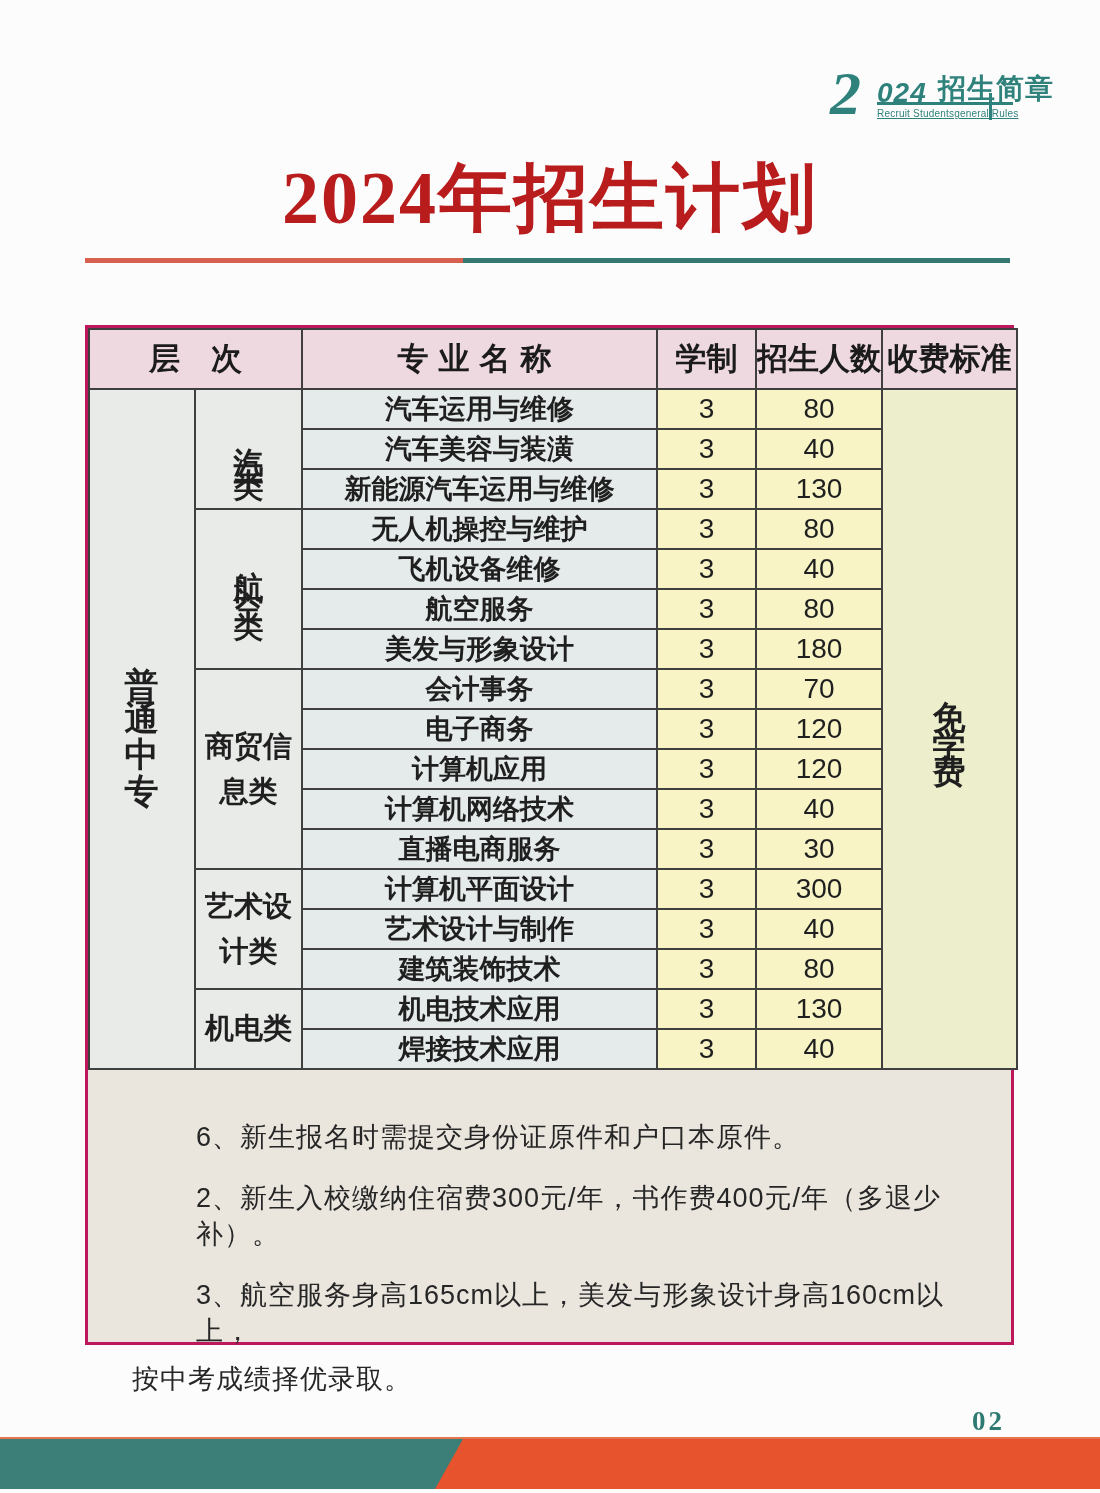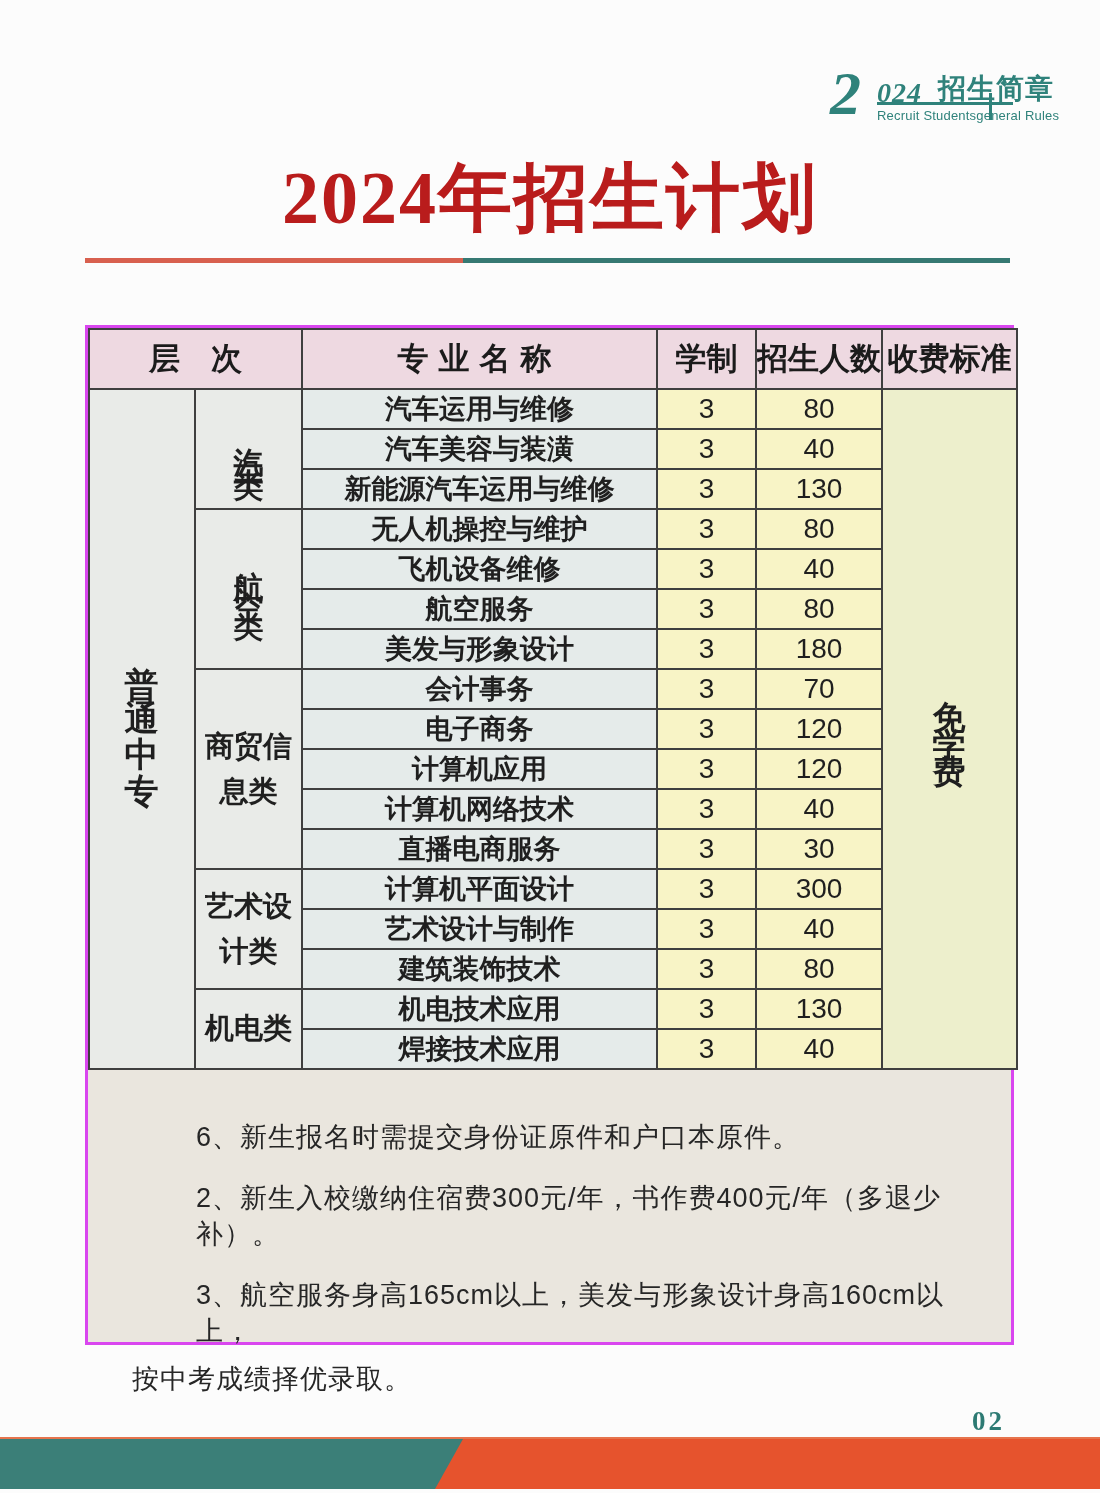--- a/index.html
+++ b/index.html
@@ -14,50 +14,50 @@
 
   
   .logo-digit {
     left:830px; top:62px;
     font-family:"Liberation Serif","DejaVu Serif",serif;
     font-style:italic; font-weight:bold;
     font-size:62px; line-height:1; color:#2f827b;
   }
   .logo-year {
     left:877px; top:79px;
-    font-family:Liberation Serif, serif;
+    font-family:Liberation Sans, sans-serif;
     font-style:italic; font-weight:bold;
     font-size:28px; line-height:1; color:#2f827b; letter-spacing:1px;
   }
   .logo-name {
     left:938px; top:75px;
     font-size:28px; line-height:1; font-weight:bold; color:#2f827b; letter-spacing:1px;
   }
   .logo-underline { left:877px; top:102px; width:136px; height:3px; background:#2f827b; }
   .logo-tick { left:989px; top:93px; width:3px; height:27px; background:#2f827b; }
   .logo-sub {
     left:877px; top:108px;
-    font-size:13px; color:#2f827b; white-space:nowrap; letter-spacing:0.2px;
+    font-size:10px; color:#2f827b; white-space:nowrap; letter-spacing:0.2px;text-decoration:underline;
   }
 
   
   .page-title {
     left:0; top:158px; width:1100px;
     text-align:center;
     font-family:"Liberation Serif","DejaVu Serif",serif;
     font-weight:bold; font-size:74px; line-height:1.1;
     color:#b91c1c; letter-spacing:2px;
   }
   .title-rule { left:85px; top:258px; width:925px; height:5px; background:#367973; }
   .title-rule-left { left:0; top:0; width:378px; height:5px; background:#d8604f; position:absolute; }
 
   
   .box {
     left:85px; top:325px; width:929px;
-    border:3px solid #d946ef;
+    border:3px solid #be185d;
     box-sizing:border-box;
     background:#a16207;
   }
   table.plan {
     width:100%; border-collapse:collapse; table-layout:fixed;
   }
   table.plan th, table.plan td {
     border:2px solid #3f3f3f;
     text-align:center; vertical-align:middle;
     padding:0; overflow:hidden;

